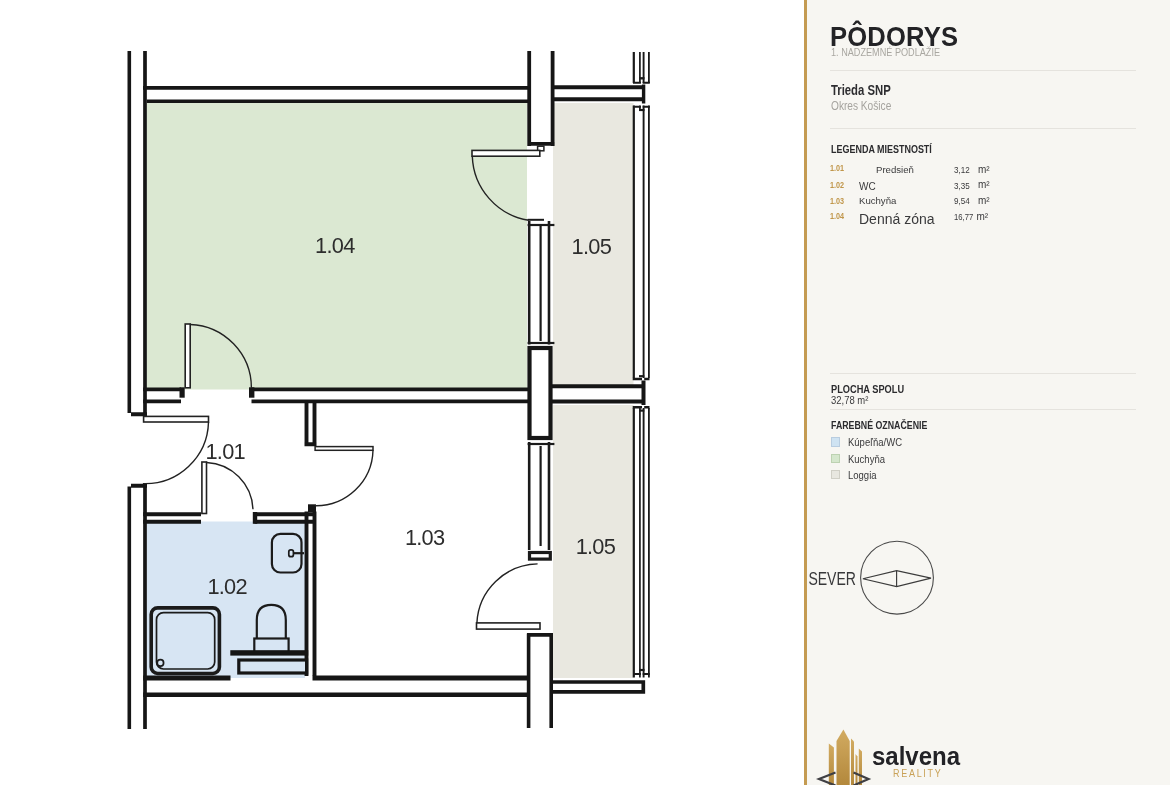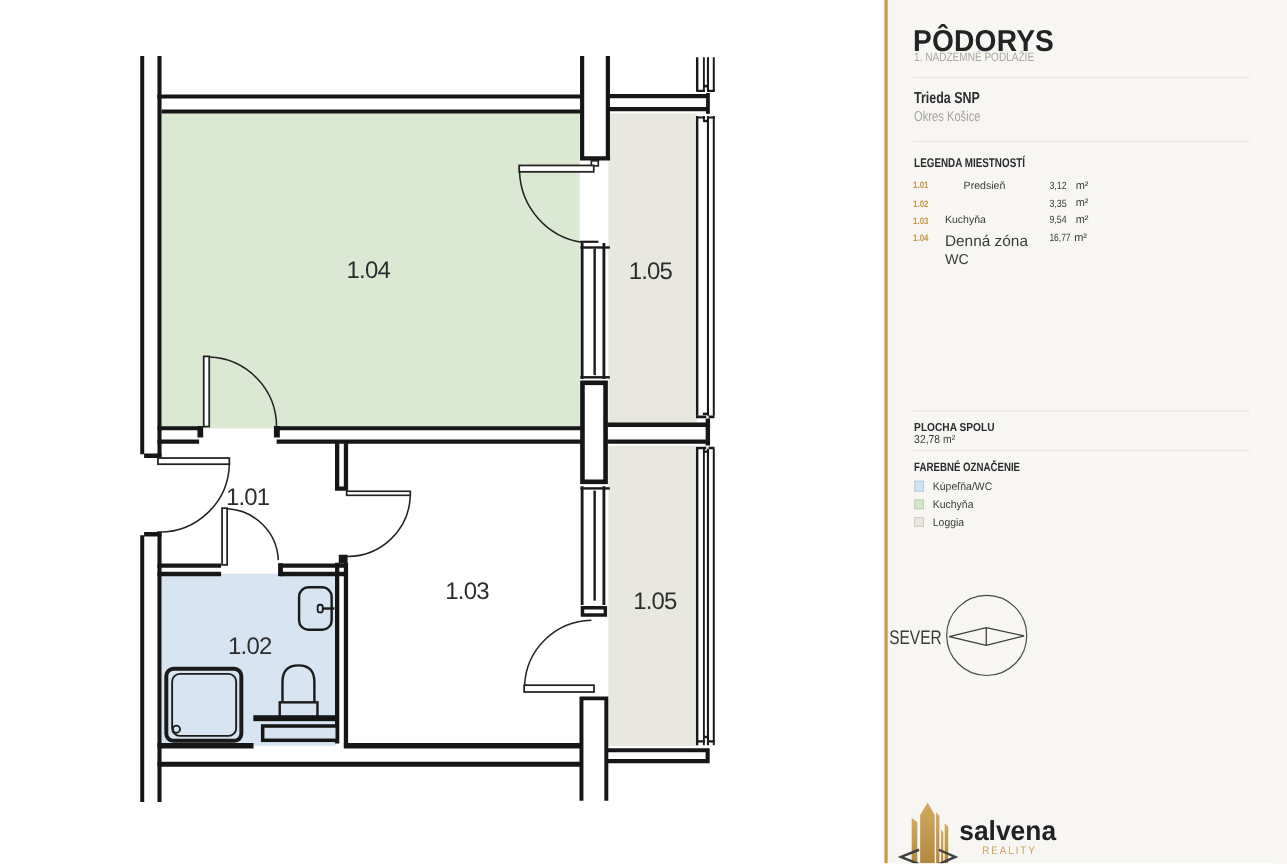--- a/index.html
+++ b/index.html
@@ -215,21 +215,21 @@
 <div class="hr" style="top:127.8px;"></div>
 
 <div class="abs" style="left:831px;top:142.7px;font-size:11.5px;font-weight:700;color:#2b2b2e;line-height:1.1;transform:scaleX(0.78);transform-origin:left top;">LEGENDA MIESTNOSTÍ</div>
 
 <div class="abs" style="left:829.5px;top:164.4px;font-size:8.5px;font-weight:700;color:#c0964a;line-height:1.1;transform:scaleX(0.85);transform-origin:left top;">1.01</div>
 <div class="abs" style="left:859px;top:164.8px;font-size:9.6px;color:#3a3a3c;line-height:1.1;padding-left:17px;">Predsieň</div>
 <div class="abs" style="left:954.4px;top:164.8px;font-size:9.6px;color:#3a3a3c;line-height:1.1;transform:scaleX(0.84);transform-origin:left top;">3,12</div>
 <div class="abs" style="left:977.9px;top:163.6px;font-size:10px;color:#3a3a3c;line-height:1.1;">m²</div>
 
 <div class="abs" style="left:829.5px;top:181.1px;font-size:8.5px;font-weight:700;color:#c0964a;line-height:1.1;transform:scaleX(0.85);transform-origin:left top;">1.02</div>
-<div class="abs" style="left:859px;top:180.5px;font-size:13px;color:#3a3a3c;line-height:1.1;margin-top:48px;">WC</div>
+<div class="abs" style="left:859px;top:180.5px;font-size:10px;color:#3a3a3c;line-height:1.1;">WC</div>
 <div class="abs" style="left:954.4px;top:180.5px;font-size:9.6px;color:#3a3a3c;line-height:1.1;transform:scaleX(0.84);transform-origin:left top;">3,35</div>
 <div class="abs" style="left:977.9px;top:179.3px;font-size:10px;color:#3a3a3c;line-height:1.1;">m²</div>
 
 <div class="abs" style="left:829.5px;top:196.7px;font-size:8.5px;font-weight:700;color:#c0964a;line-height:1.1;transform:scaleX(0.85);transform-origin:left top;">1.03</div>
 <div class="abs" style="left:859px;top:196.1px;font-size:9.6px;color:#3a3a3c;line-height:1.1;">Kuchyňa</div>
 <div class="abs" style="left:954.4px;top:196.1px;font-size:9.6px;color:#3a3a3c;line-height:1.1;transform:scaleX(0.84);transform-origin:left top;">9,54</div>
 <div class="abs" style="left:977.9px;top:194.9px;font-size:10px;color:#3a3a3c;line-height:1.1;">m²</div>
 
 <div class="abs" style="left:829.5px;top:212.4px;font-size:8.5px;font-weight:700;color:#c0964a;line-height:1.1;transform:scaleX(0.85);transform-origin:left top;">1.04</div>
 <div class="abs" style="left:859px;top:211.8px;font-size:14px;color:#3a3a3c;line-height:1.1;">Denná zóna</div>

